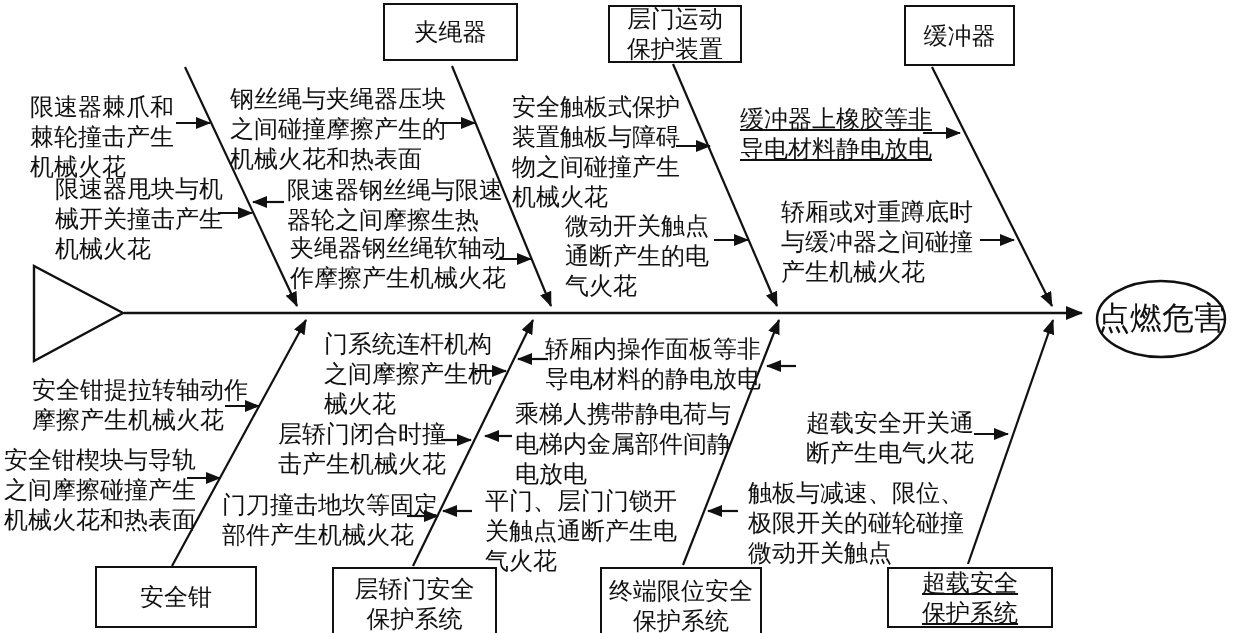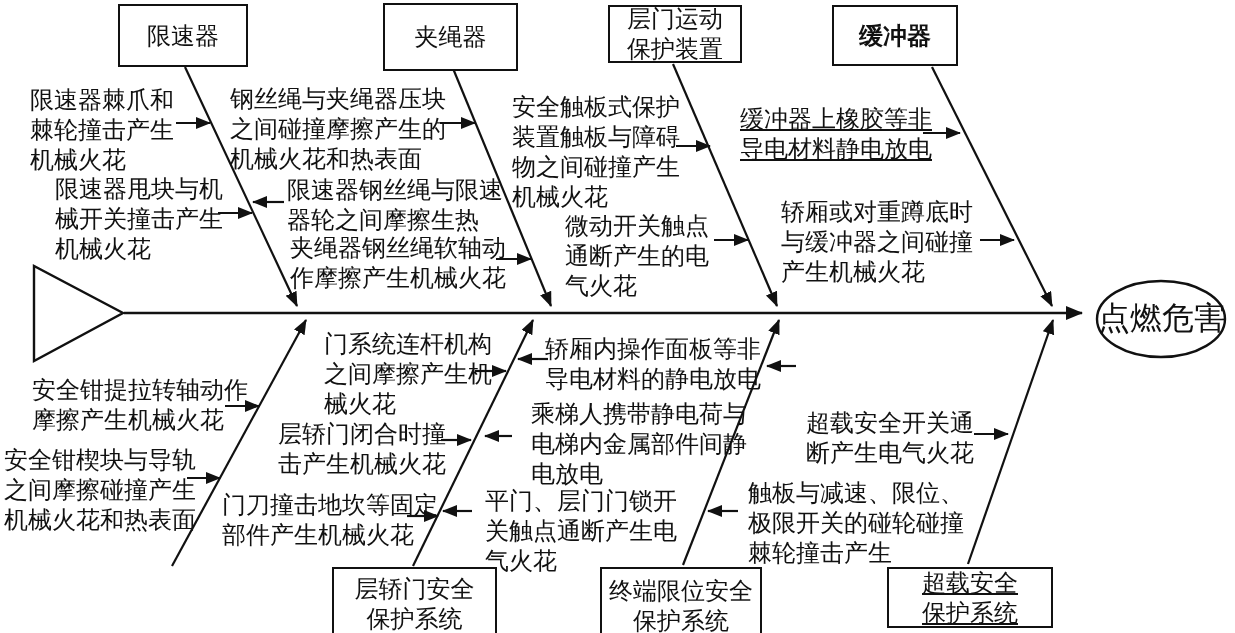--- a/index.html
+++ b/index.html
@@ -71,36 +71,36 @@
     <line class="ln" x1="974" y1="434" x2="1008" y2="434" marker-end="url(#ah)"></line>
 
     <line class="ln" x1="284" y1="202" x2="253" y2="202" marker-end="url(#ah)"></line>
     <line class="ln" x1="548" y1="359" x2="518" y2="359" marker-end="url(#ah)"></line>
     <line class="ln" x1="512" y1="436" x2="485" y2="436" marker-end="url(#ah)"></line>
     <line class="ln" x1="472" y1="511" x2="443" y2="511" marker-end="url(#ah)"></line>
     <line class="ln" x1="796" y1="366" x2="767" y2="366" marker-end="url(#ah)"></line>
     <line class="ln" x1="738" y1="511" x2="708" y2="511" marker-end="url(#ah)"></line>
   </svg>
 
-  <div class="box" style="left:118px;top:4px;width:130px;height:63px;">限速器</div>
-  <div class="box" style="left:383px;top:3px;width:135px;height:68px;">夹绳器</div>
+  <div class="box" style="left:383px;top:3px;width:135px;height:58px;">夹绳器</div>
   <div class="box" style="left:608px;top:5px;width:134px;height:58px;">层门运动
 保护装置</div>
-  <div class="box" style="left:832px;top:5px;width:126px;height:61px;font-weight:bold;">缓冲器</div>
+  <div class="box" style="left:904px;top:5px;width:111px;height:61px;">缓冲器</div>
 
+  <div class="box" style="left:95px;top:566px;width:162px;height:62px;">安全钳</div>
   <div class="box" style="left:332px;top:567px;width:165px;height:74px;">层轿门安全
 保护系统</div>
   <div class="box" style="left:600px;top:567px;width:162px;height:78px;">终端限位安全
 保护系统</div>
   <div class="box" style="left:887px;top:567px;width:166px;height:61px;text-decoration:underline;">超载安全
 保护系统</div>
 
   <div class="effect-label">点燃危害</div>
 
-  <div class="cause" style="left:30px;top:85px;">限速器棘爪和
+  <div class="cause" style="left:30px;top:92px;">限速器棘爪和
 棘轮撞击产生
 机械火花</div>
   <div class="cause" style="left:55px;top:174px;">限速器甩块与机
 械开关撞击产生
 机械火花</div>
   <div class="cause" style="left:230px;top:84px;">钢丝绳与夹绳器压块
 之间碰撞摩擦产生的
 机械火花和热表面</div>
   <div class="cause" style="left:287px;top:175px;">限速器钢丝绳与限速
 器轮之间摩擦生热</div>
@@ -125,25 +125,25 @@
 机械火花和热表面</div>
   <div class="cause" style="left:324px;top:329px;">门系统连杆机构
 之间摩擦产生机
 械火花</div>
   <div class="cause" style="left:278px;top:419px;">层轿门闭合时撞
 击产生机械火花</div>
   <div class="cause" style="left:222px;top:490px;">门刀撞击地坎等固定
 部件产生机械火花</div>
   <div class="cause" style="left:545px;top:334px;">轿厢内操作面板等非
 导电材料的静电放电</div>
-  <div class="cause" style="left:531px;top:399px;font-family:Liberation Serif, serif;">乘梯人携带静电荷与
+  <div class="cause" style="left:515px;top:399px;font-family:Liberation Serif, serif;">乘梯人携带静电荷与
 电梯内金属部件间静
 电放电</div>
   <div class="cause" style="left:485px;top:486px;">平门、层门门锁开
 关触点通断产生电
 气火花</div>
   <div class="cause" style="left:806px;top:408px;">超载安全开关通
 断产生电气火花</div>
   <div class="cause" style="left:748px;top:478px;">触板与减速、限位、
 极限开关的碰轮碰撞
-棘轮撞击产生</div>
+微动开关触点</div>
 
 </div>
 
 </body></html>

